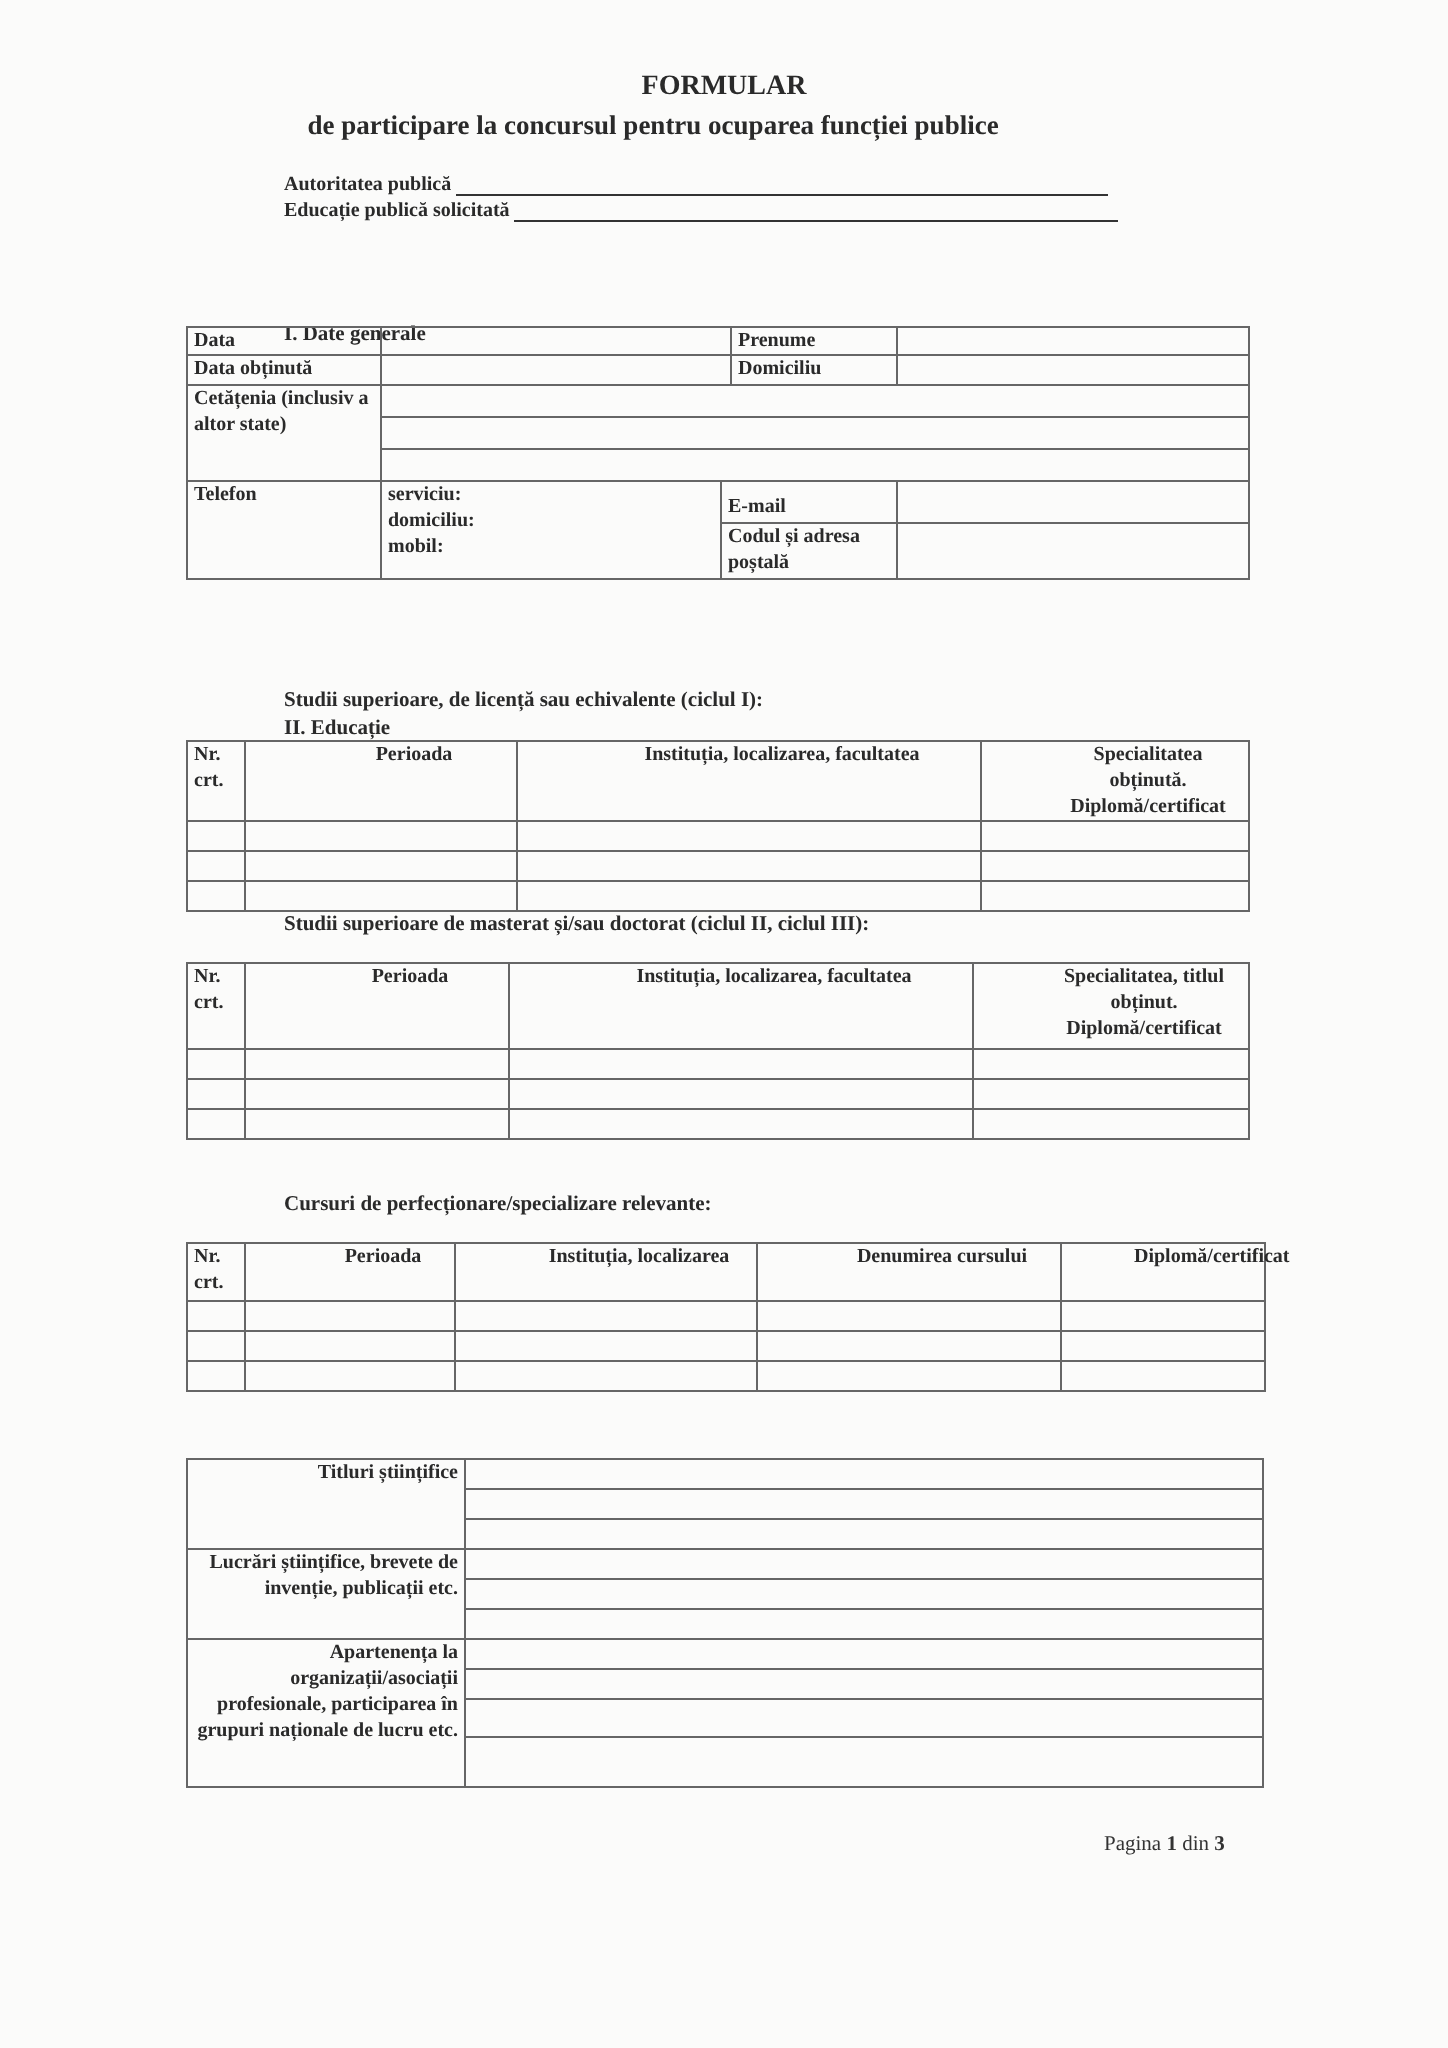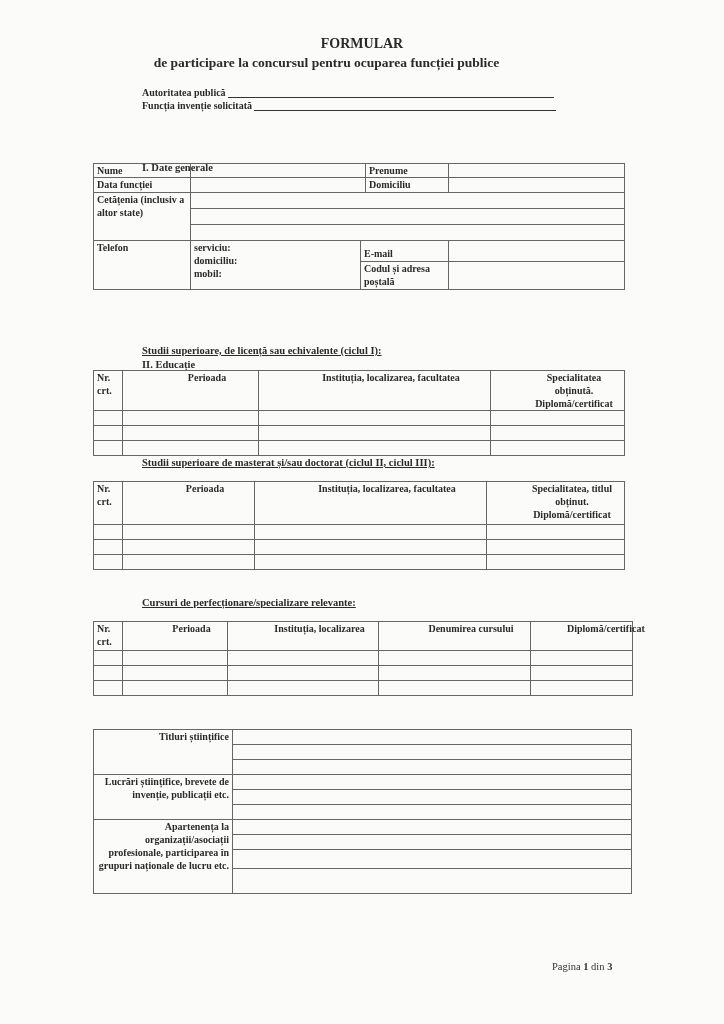--- a/index.html
+++ b/index.html
@@ -4,62 +4,62 @@
 <style>
   * { box-sizing: border-box; margin: 0; padding: 0; }
   html, body { width: 724px; height: 1024px; background: #fbfbfa; }
   body { position: relative; font-family: "Liberation Serif", "DejaVu Serif", serif; color: #2a2a2a; overflow: hidden; }
   .abs { position: absolute; }
   .title { left: 0; width: 724px; text-align: center; top: 36px; font-size: 14px; font-weight: bold; }
   .subtitle { left: 0; width: 653px; text-align: center; top: 55px; font-size: 13.5px; font-weight: bold; }
   .field-line { left: 142px; font-size: 10px; font-weight: bold; display: flex; align-items: flex-end; white-space: nowrap; }
   .field-line .blank { display: inline-block; border-bottom: 1px solid #333; margin-left: 2px; height: 9px; }
   .section { font-size: 10.5px; font-weight: bold; left: 142px; }
-  .subsection { font-size: 10.5px; font-weight: bold; text-decoration: underline; left: 142px; }
+  .subsection { font-size: 10.5px; font-weight: bold; left: 142px; }
   table { border-collapse: collapse; position: absolute; table-layout: fixed; }
   td { border: 1px solid #666; font-size: 10px; font-weight: bold; vertical-align: top; padding: 0 3px; line-height: 13px; }
   .center { text-align: center; padding-left: 36px; }
-  .footer { left: 552px; top: 917px; font-size: 10.5px; color: #333; margin-top: 44px; }
+  .footer { left: 552px; top: 917px; font-size: 10.5px; color: #333; }
   .footer b { font-weight: bold; }
 </style>
 </head>
 <body>
 
 <div class="abs title">FORMULAR</div>
 <div class="abs subtitle">de participare la concursul pentru ocuparea funcției publice</div>
 
 <div class="abs field-line" style="top:87px;">
   <span>Autoritatea publică</span>
   <span class="blank" style="width:326px;"></span>
 </div>
 <div class="abs field-line" style="top:100px;">
-  <span>Funcția invenție solicitată</span>
+  <span>Educație publică solicitată</span>
   <span class="blank" style="width:302px;"></span>
 </div>
 
 <div class="abs section" style="top:138px;margin-top:24px;">I. Date generale</div>
 
 <table style="left:93px; top:163px; width:531px;">
   <colgroup>
       <col style="width:97px">
       <col style="width:170px">
       <col style="width:5px">
       <col style="width:78px">
       <col style="width:5px">
       <col style="width:176px">
     </colgroup>
   <tbody>
       <tr style="height:14px;">
-    <td>Nume</td>
+    <td>Data</td>
     <td colspan="2"></td>
     <td colspan="2">Prenume</td>
     <td></td>
   </tr>
   <tr style="height:15px;">
-    <td>Data funcției</td>
+    <td>Data obținută</td>
     <td colspan="2"></td>
     <td colspan="2">Domiciliu</td>
     <td></td>
   </tr>
   <tr style="height:16px;">
     <td rowspan="3">Cetățenia (inclusiv a altor state)</td>
     <td colspan="5"></td>
   </tr>
   <tr style="height:16px;">
         <td colspan="5"></td>

